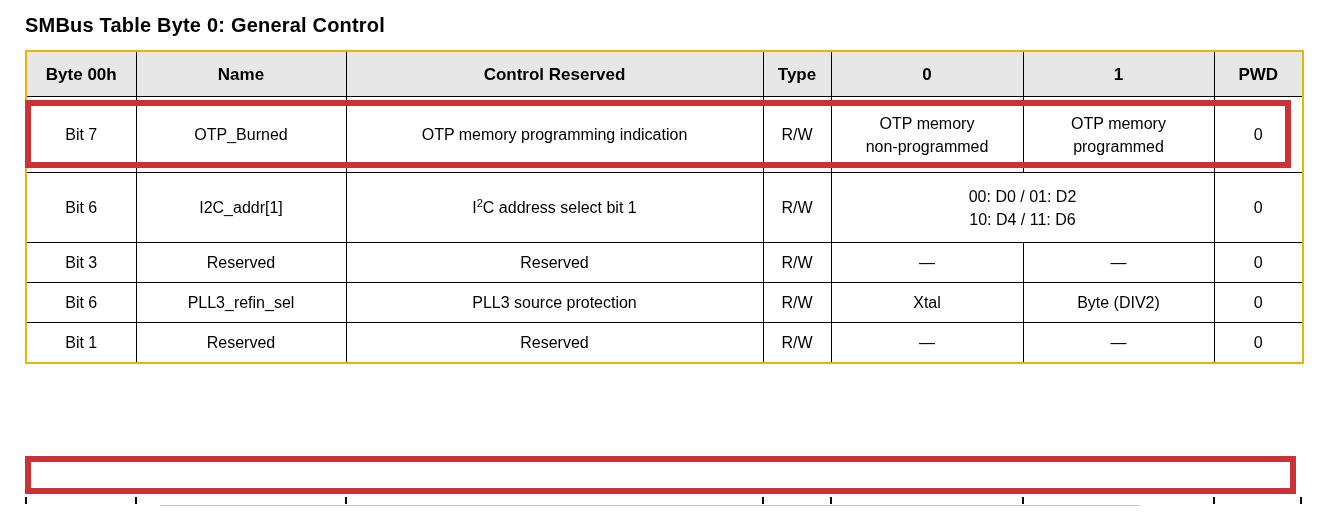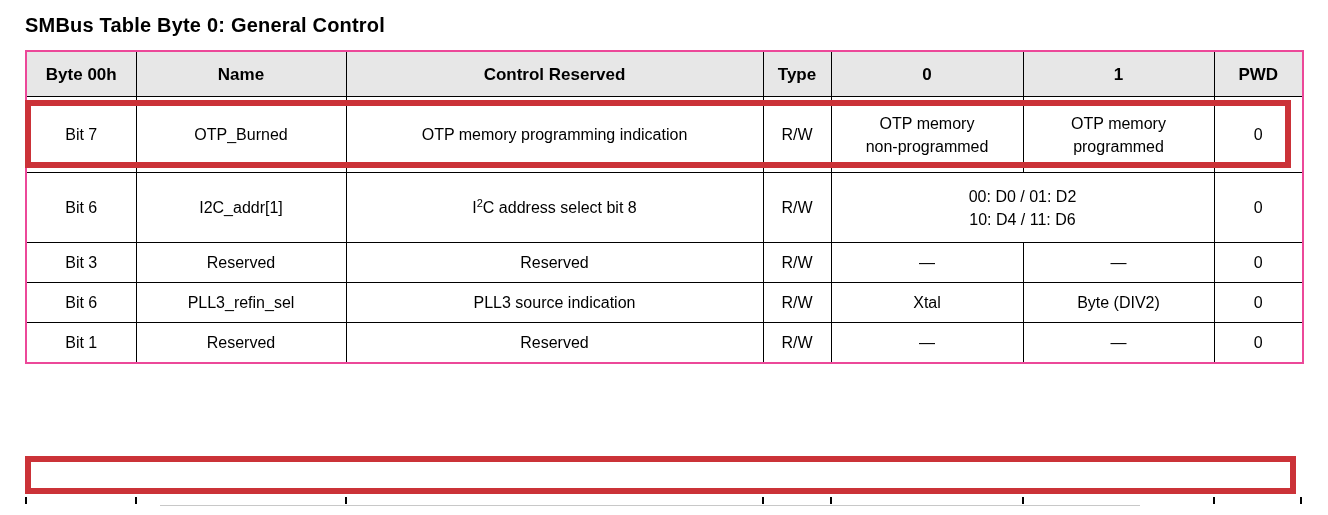--- a/index.html
+++ b/index.html
@@ -12,21 +12,21 @@
     overflow:hidden;
   }
   .title{
     position:absolute;left:25px;top:14px;
     font-size:20px;font-weight:bold;letter-spacing:.2px;
   }
   table.reg{
     position:absolute;left:25px;top:50px;
     width:1277px;
     border-collapse:collapse;table-layout:fixed;
-    border:2px solid #ec4899;
+    border:2px solid #eab308;
   }
   table.reg th, table.reg td{
     border:1.5px solid #000;
     text-align:center;vertical-align:middle;
     font-size:16px;line-height:23px;
     padding:0 4px;
     overflow:hidden;
   }
   table.reg thead th{
     background:var(--header-bg,#e7e7e7);
@@ -95,41 +95,41 @@
           </td>
         <td>
             <span class="l2">OTP memory</span>
             <span class="l2">programmed</span>
           </td>
         <td>0</td>
       </tr>
       <tr class="h72">
         <td>Bit 6</td>
         <td>I2C_addr[1]</td>
-        <td><span>I</span><sup>2</sup><span>C address select bit 8</span></td>
+        <td><span>I</span><sup>2</sup><span>C address select bit 1</span></td>
         <td>R/W</td>
         <td colspan="2">
             <span class="l2">00: D0 / 01: D2</span>
             <span class="l2">10: D4 / 11: D6</span>
           </td>
         <td>0</td>
       </tr>
       <tr class="h42">
         <td>Bit 3</td>
         <td>Reserved</td>
         <td><span>Reserved</span><sup></sup><span></span></td>
         <td>R/W</td>
         <td>—</td>
         <td>—</td>
         <td>0</td>
       </tr>
       <tr class="h42">
         <td>Bit 6</td>
         <td>PLL3_refin_sel</td>
-        <td><span>PLL3 source indication</span><sup></sup><span></span></td>
+        <td><span>PLL3 source protection</span><sup></sup><span></span></td>
         <td>R/W</td>
         <td>Xtal</td>
         <td>Byte (DIV2)</td>
         <td>0</td>
       </tr>
       <tr class="h42">
         <td>Bit 1</td>
         <td>Reserved</td>
         <td><span>Reserved</span><sup></sup><span></span></td>
         <td>R/W</td>

